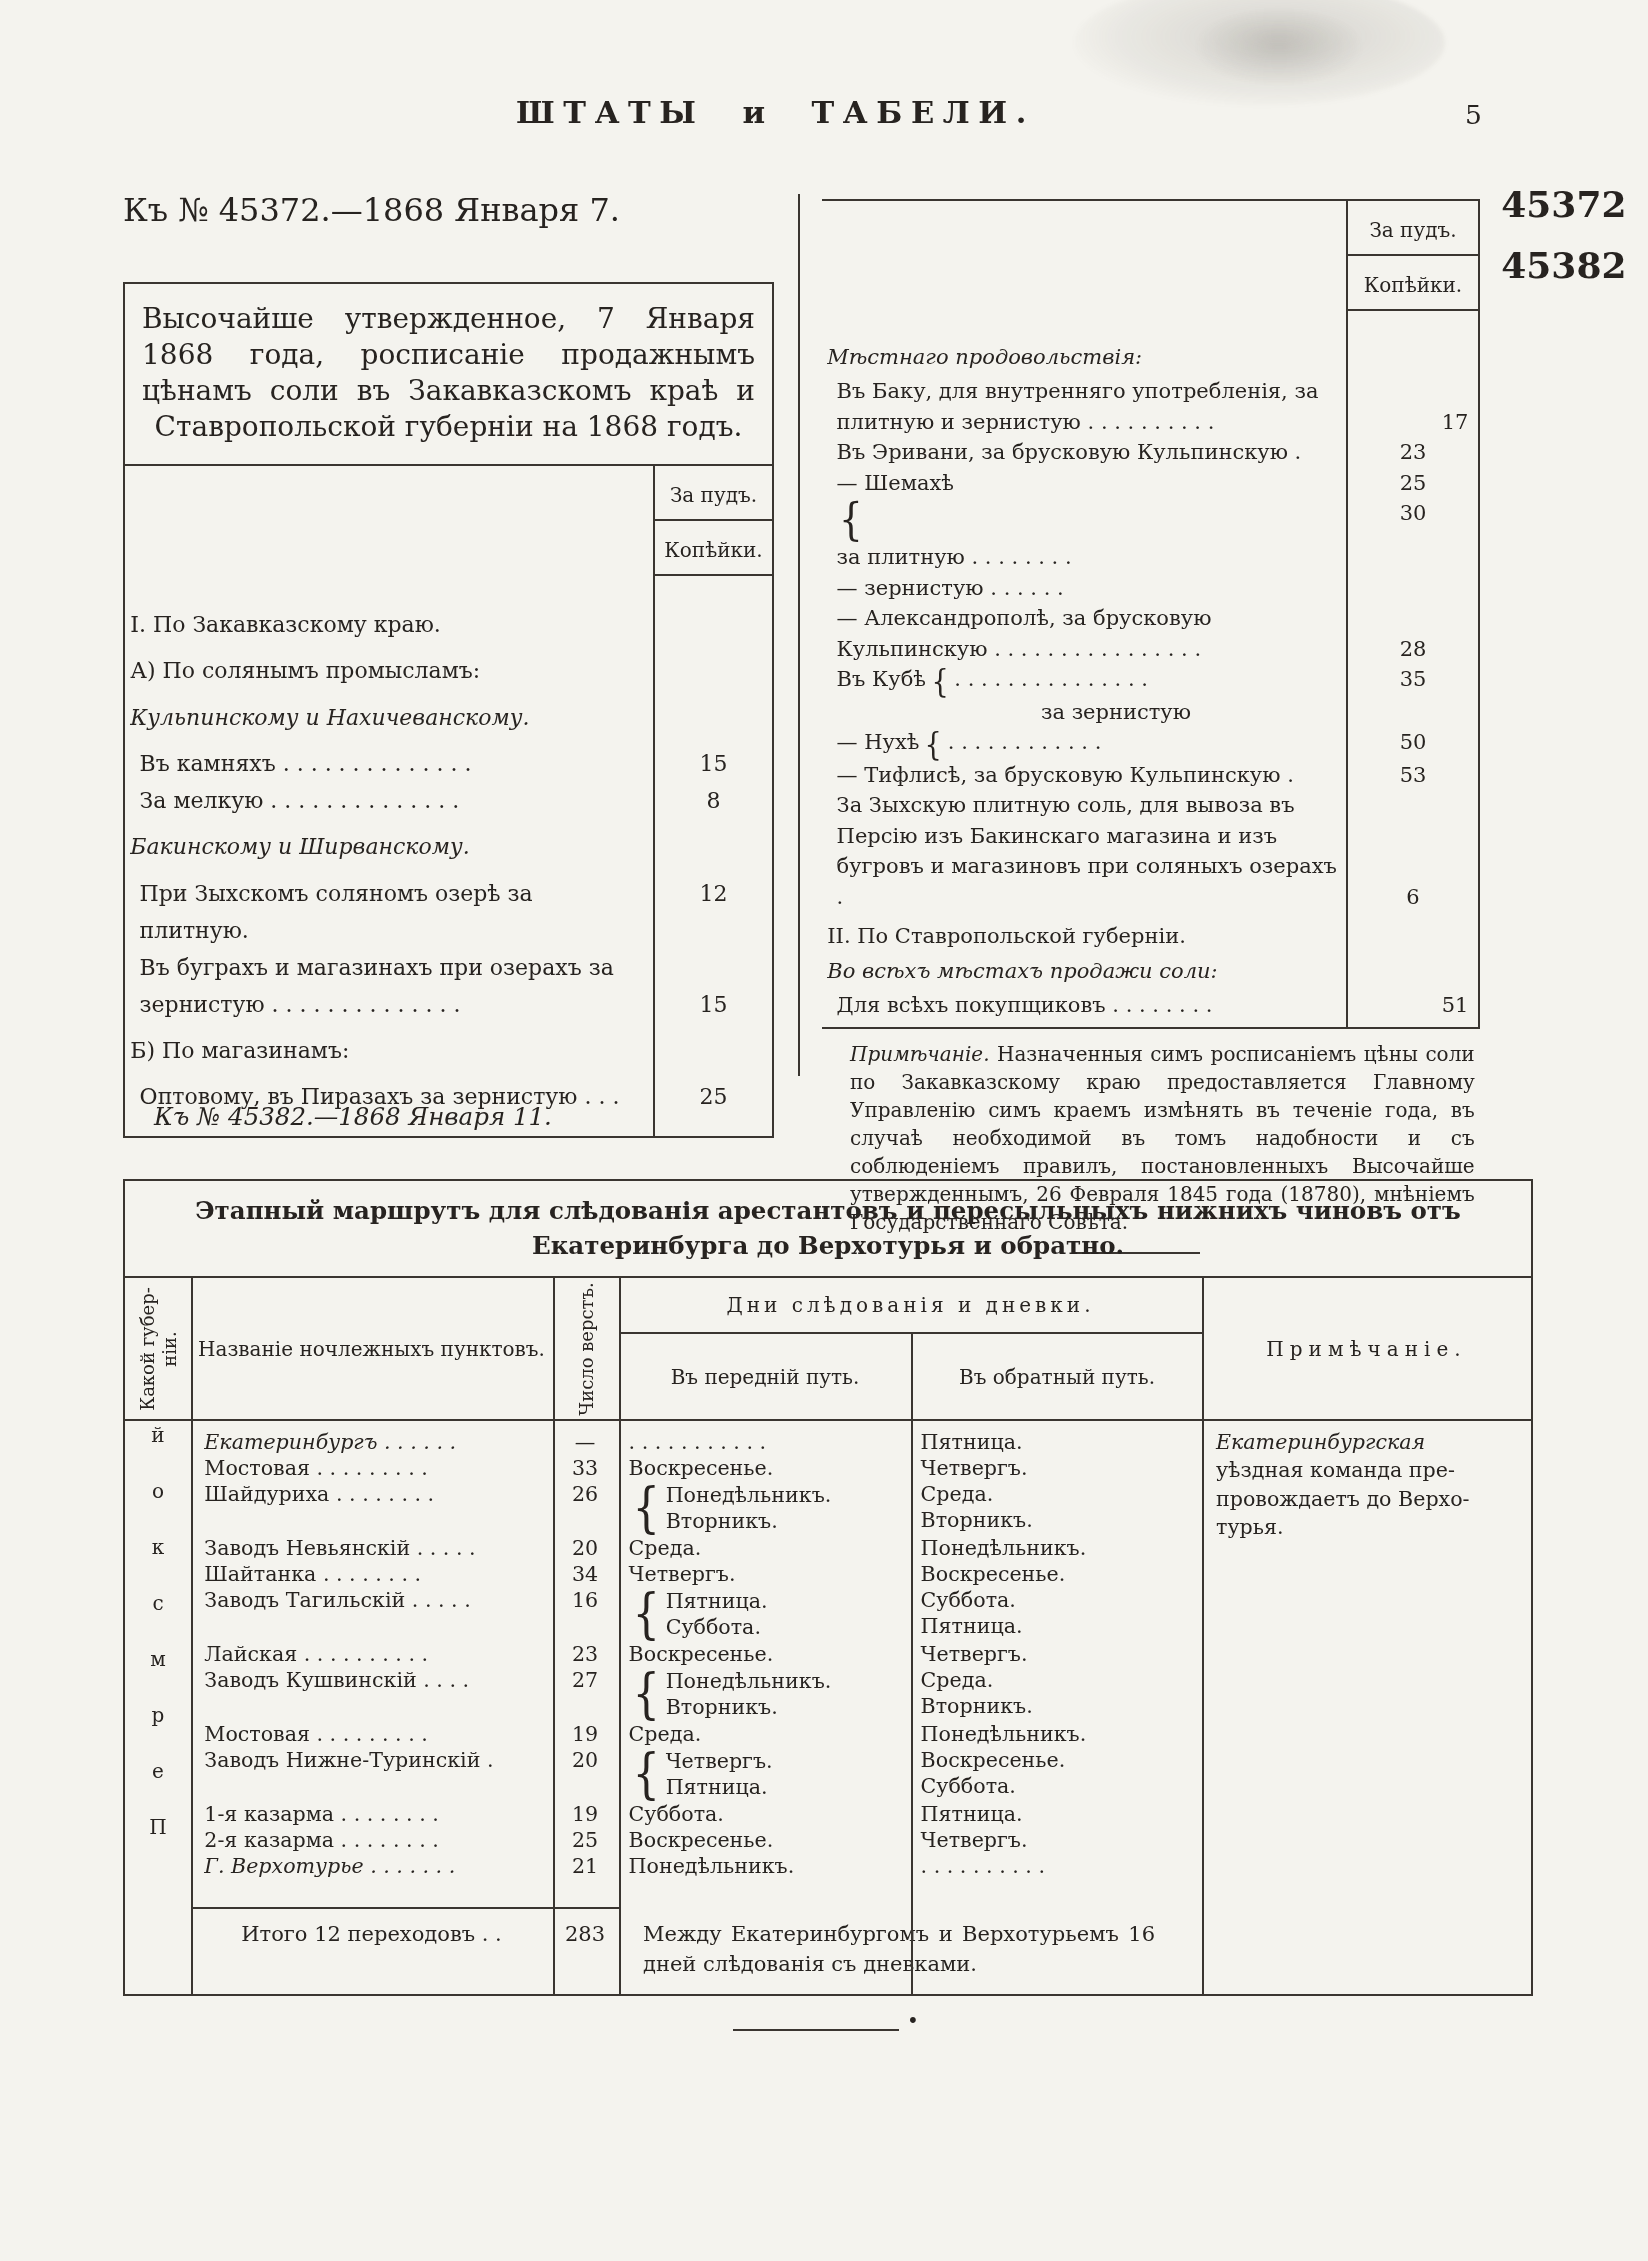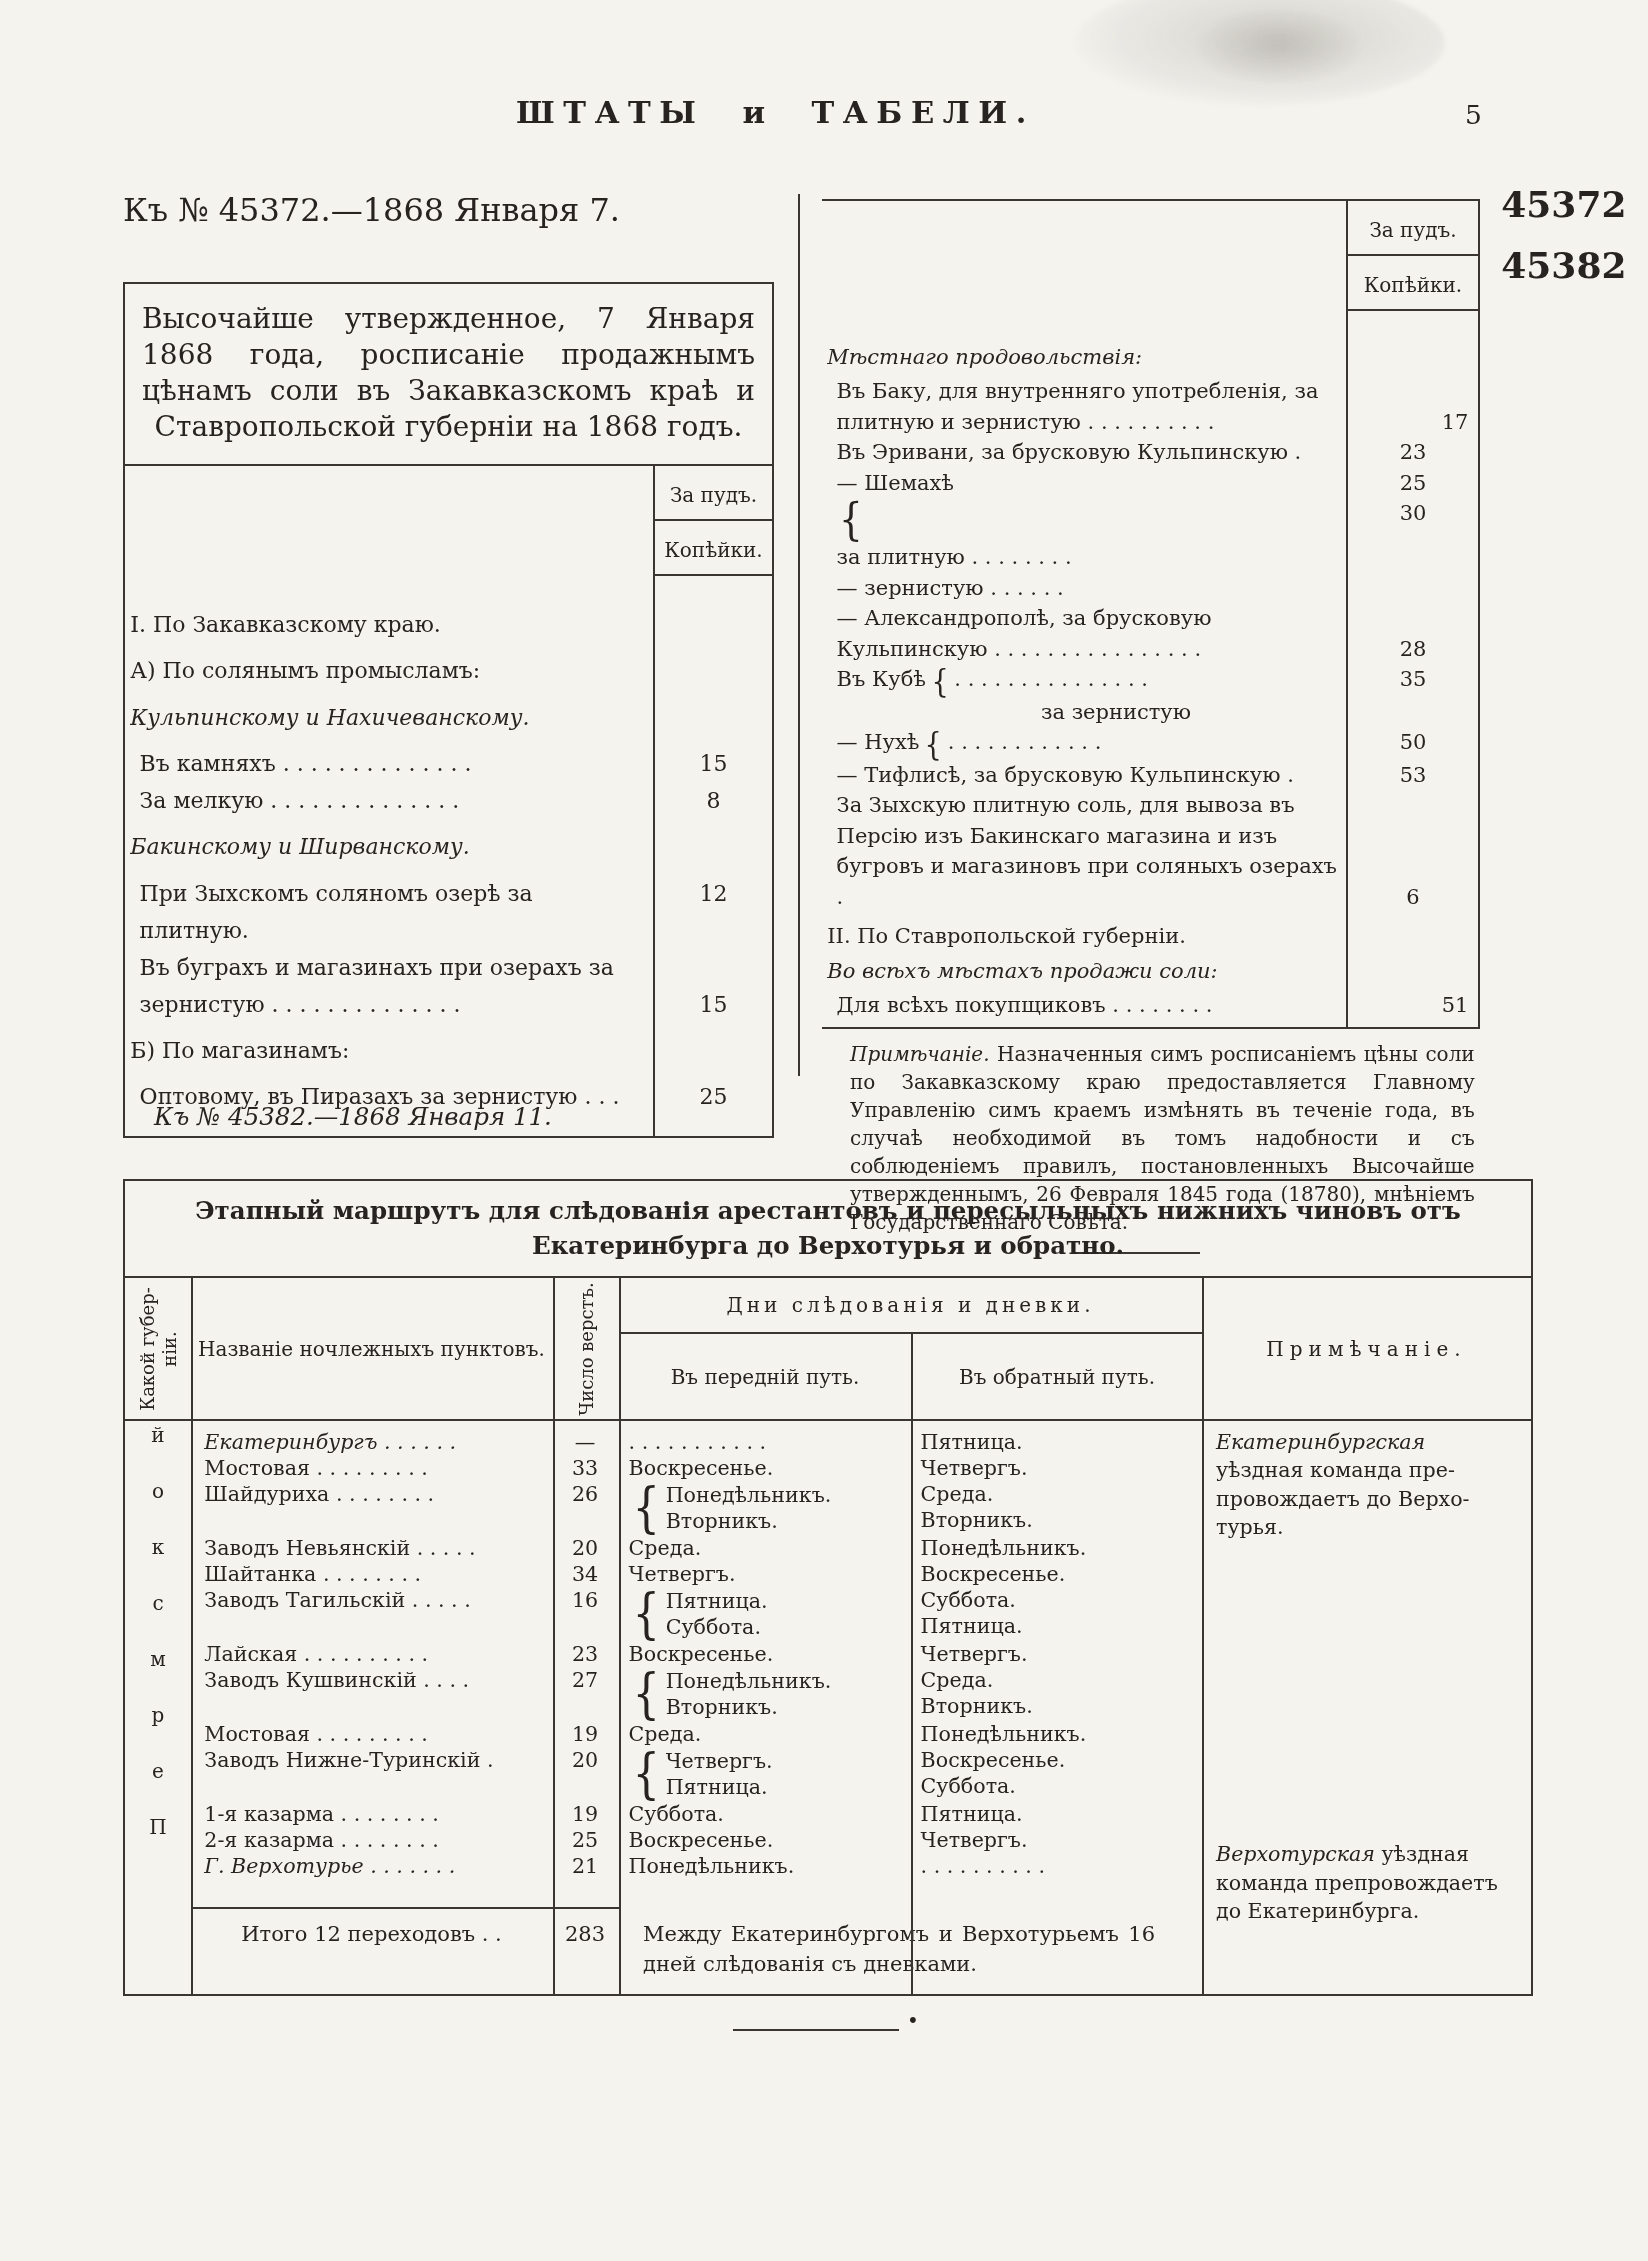--- a/index.html
+++ b/index.html
@@ -449,25 +449,20 @@
           </div>
         <div class="rc5"><span class="dl">. . . . . . . . . .</span></div>
       </div>
 
       <div class="rnote rnote-top">
         <span class="lead">Екатеринбургская</span><span class="rest">
 уѣздная команда пре-
 провождаетъ до Верхо-
 турья.</span>
       </div>
-      <div class="rnote rnote-bottom">
-        <span class="lead">Верхотурская</span><span class="rest"> уѣздная
-команда препровождаетъ
-до Екатеринбурга.</span>
-      </div>
 
       <div class="total">
         <div class="total-rule"></div>
         <div class="total-row">
           <div class="total-label">Итого 12 переходовъ . .</div>
           <div class="total-versts">283</div>
           <div class="total-note">Между Екатеринбургомъ и Верхотурьемъ 16 дней слѣдованія съ дневками.</div>
         </div>
       </div>
     </div>

